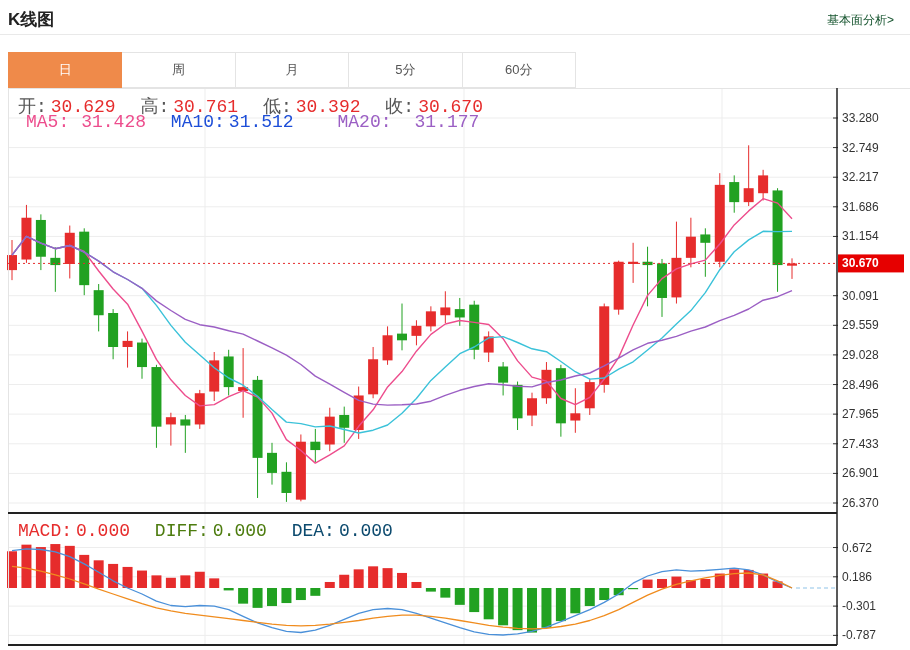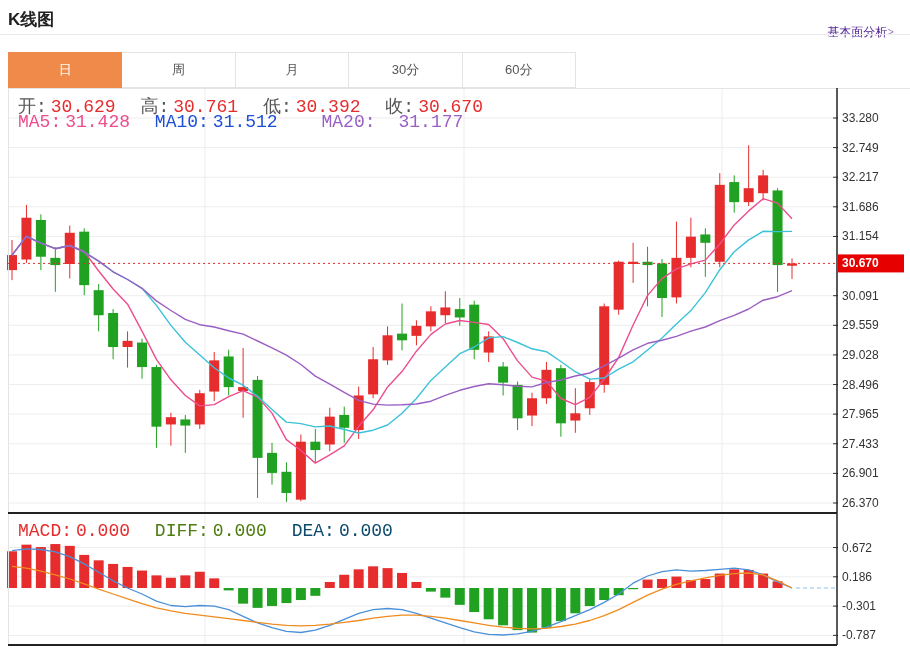--- a/index.html
+++ b/index.html
@@ -1,32 +1,32 @@
 <!DOCTYPE html>
 <html><head>
 <meta charset="utf-8">
 <style>
   html,body{margin:0;padding:0;background:#fff;}
   body{font-family:"Liberation Sans","DejaVu Sans",sans-serif;width:910px;height:650px;position:relative;overflow:hidden;}
   #stage{position:absolute;left:0;top:0;width:910px;height:650px;}
   #chart-svg{position:absolute;left:0;top:0;}
   .hdr{position:absolute;left:8px;top:8px;right:16px;height:26px;}
   .hdr-title{font-size:17px;font-weight:bold;color:#222;float:left;}
-  .hdr-link{font-size:12px;color:#4c1d95;float:right;margin-top:16px;cursor:pointer;font-family:Liberation Serif, serif;}
+  .hdr-link{font-size:12px;color:#14532d;float:right;margin-top:4px;cursor:pointer;}
   .hdr-rule{position:absolute;left:0;top:34px;width:910px;height:0;border-bottom:1px solid #e9e9e9;}
   .tabbar{position:absolute;left:8px;top:52px;width:568px;height:36px;display:flex;}
   .tab{flex:1 1 0;border:1px solid #e4e4e4;border-left:none;background:#fff;color:#555;
        font-size:13px;display:flex;align-items:center;justify-content:center;cursor:pointer;box-sizing:border-box;}
   .tab:first-child{border-left:1px solid #e4e4e4;}
   .tab.active{background:#ef8a4a;border-color:#ef8a4a;color:#fff;}
   .row{position:absolute;font-size:18px;white-space:nowrap;font-family:Liberation Mono, monospace;}
   .row span{margin-right:4px;}
   .gap{margin-right:14px !important;}
   .lab{color:#555;}
-  .red{color:#e62c2c;} .pink{color:#ed4d8d;} .cyan{color:#1d4ed8;}
+  .red{color:#e62c2c;} .pink{color:#ed4d8d;margin-left:8px;} .cyan{color:#1d4ed8;}
   .purple{color:#9b5fc4;padding-left:19px;} .blue{color:#4d7c0f;} .orange{color:#0c4a6e;}
   svg text{font-family:"Liberation Sans","DejaVu Sans",sans-serif;font-size:12px;fill:#333;}
 </style>
 </head>
 <body>
 
 <div id="stage">
 
   <svg id="chart-svg" width="910" height="650">
       <line x1="205" y1="88" x2="205" y2="645" stroke="#ededed" stroke-width="1"></line>
@@ -266,21 +266,21 @@
   <div class="hdr">
     <div class="hdr-title">K线图</div>
     <div class="hdr-link">基本面分析&gt;</div>
   </div>
   <div class="hdr-rule"></div>
 
   <div class="tabbar">
     <div class="tab active">日</div>
     <div class="tab">周</div>
     <div class="tab">月</div>
-    <div class="tab">30分</div>
+    <div class="tab">5分</div>
     <div class="tab">60分</div>
   </div>
 
   <div class="row" style="left:18px;top:94px;">
     <span class="lab">开:</span><span class="red gap">30.629</span>
     <span class="lab">高:</span><span class="red gap">30.761</span>
     <span class="lab">低:</span><span class="red gap">30.392</span>
     <span class="lab">收:</span><span class="red">30.670</span>
   </div>
 

